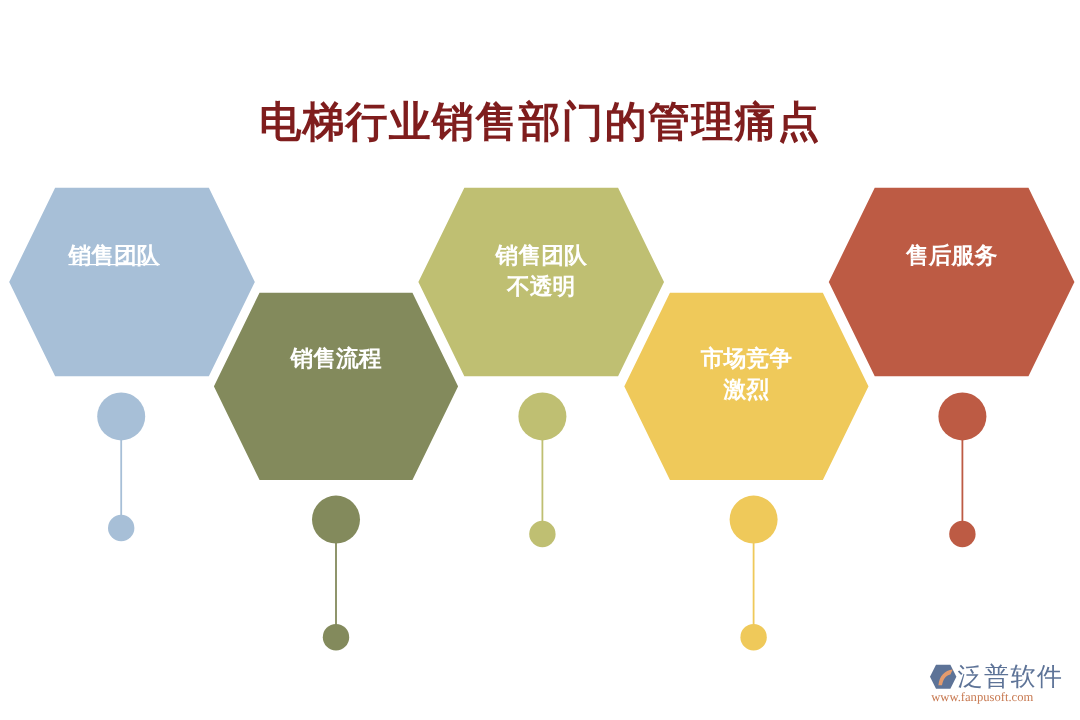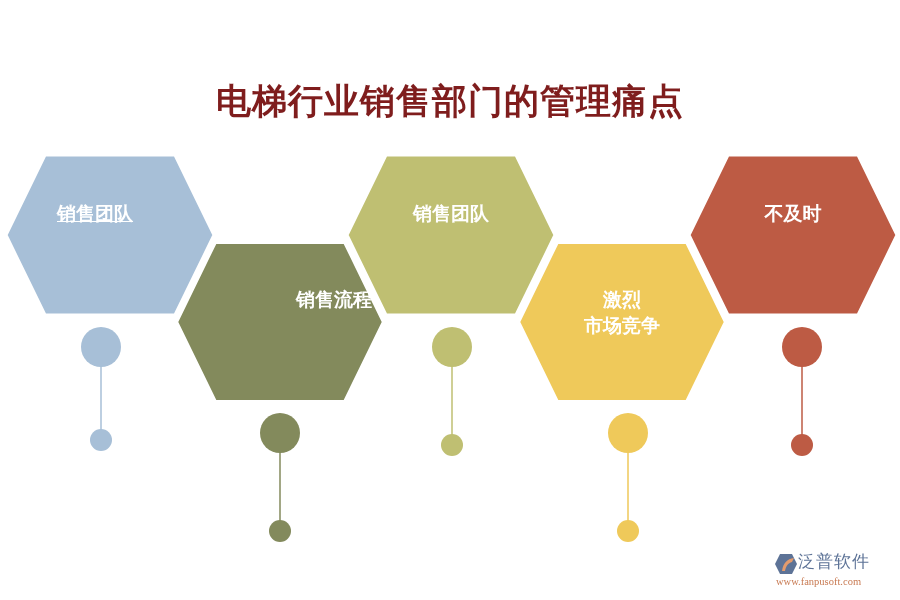--- a/index.html
+++ b/index.html
@@ -4,21 +4,21 @@
 <style>
   html, body { margin: 0; padding: 0; background: #ffffff; }
   body { width: 900px; height: 600px; position: relative; overflow: hidden;
          font-family: "DejaVu Sans", "Liberation Sans", sans-serif; }
   .title { position: absolute; left: 0; top: 78px; width: 900px; text-align: center;
            font-size: 35px; font-weight: bold; color: #7f1d1d; letter-spacing: 1px; }
   svg.stage { position: absolute; left: 0; top: 0; }
   .hex-label { position: absolute; width: 160px; text-align: center; color: #ffffff;
                font-size: 19px; font-weight: bold; line-height: 26px; }
   .logo { position: absolute; left: 772px; top: 552px; width: 125px; height: 40px; }
-  .logo-text { position: absolute; left: 26px; top: -2px; font-size: 17px; color: #5d7397; letter-spacing: 1px; }
+  .logo-text { position: absolute; left: 26px; top: -2px; font-size: 21px; color: #5d7397; letter-spacing: 1px; }
   .logo-url { position: absolute; left: 4px; top: 24px; font-size: 10.5px; color: #c87a52;
               font-family: Liberation Serif, serif; }
 </style>
 </head>
 <body>
 
 <div class="title">电梯行业销售部门的管理痛点</div>
 
 <svg class="stage" width="900" height="600" viewBox="0 0 900 600">
 
@@ -59,32 +59,33 @@
   <g>
     <line x1="802" y1="347" x2="802" y2="445" stroke="#bd5b44" stroke-width="1.5"></line>
     <circle cx="802" cy="347" r="20" fill="#bd5b44"></circle>
     <circle cx="802" cy="445" r="11" fill="#bd5b44"></circle>
   </g>
 </svg>
 
 <div class="hex-label" style="left:15px; top:200px;text-decoration:underline;">
   <div>销售团队</div>
 </div>
-<div class="hex-label" style="left:212px; top:286px;text-align:right;">
+<div class="hex-label" style="left:200px; top:286px;">
   <div>销售流程</div>
 </div>
 <div class="hex-label" style="left:371px; top:200px;">
   <div>销售团队</div>
+  <div>不透明</div>
 </div>
 <div class="hex-label" style="left:542px; top:286px;">
+  <div>市场竞争</div>
   <div>激烈</div>
-  <div>市场竞争</div>
 </div>
 <div class="hex-label" style="left:713px; top:200px;">
-  <div>不及时</div>
+  <div>售后服务</div>
 </div>
 
 <div class="logo">
   <svg width="24" height="22" viewBox="0 0 24 22" style="position:absolute;left:2px;top:1px;">
     <polygon points="6,1 18,1 23,11 18,21 6,21 1,11" fill="#5d7397"></polygon>
     <path d="M8,18 C9,10 13,6 20,5 L18,9 C14,10 12,13 11,18 Z" fill="#e39b6d"></path>
   </svg>
   <span class="logo-text">泛普软件</span>
   <span class="logo-url">www.fanpusoft.com</span>
 </div>

